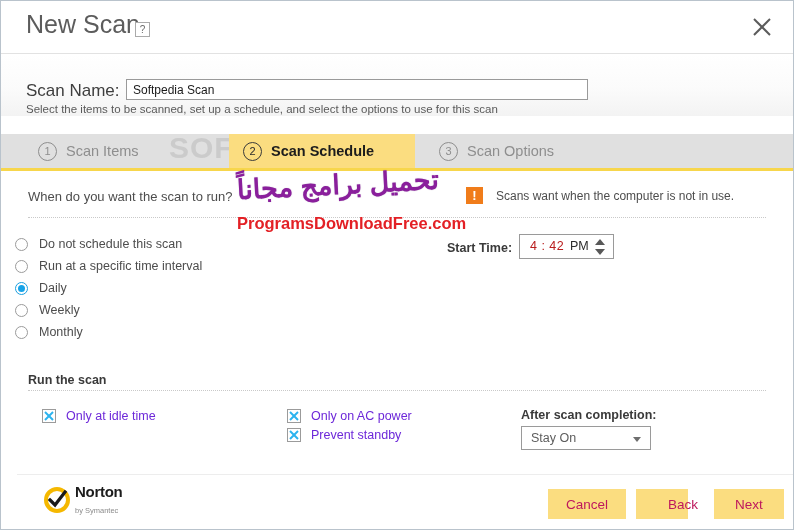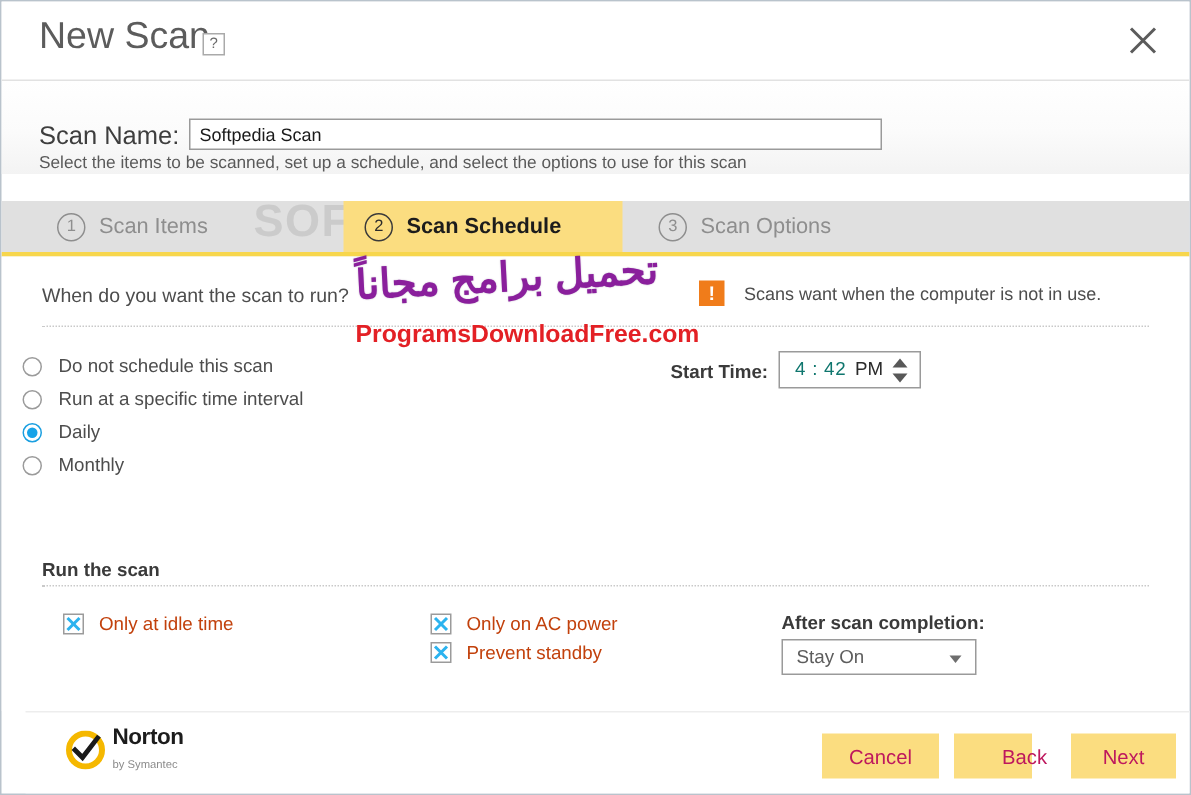--- a/index.html
+++ b/index.html
@@ -268,21 +268,21 @@
     width: 95px; height: 25px;
     border: 1px solid #9a9a9a;
     background: #ffffff;
     box-sizing: border-box;
     cursor: text;
   }
   .spinner .tval {
     position: absolute;
     left: 10px; top: 4px;
     font-size: 12.5px;
-    color: #0f766e;
+    color: #b91c1c;
     white-space: nowrap;
     letter-spacing: 0.5px;
   }
   .spinner .ampm {
     position: absolute;
     left: 50px; top: 4px;
     font-size: 12.5px;
     color: #2b2b2b;
   }
   .spin-arrows {
@@ -321,21 +321,21 @@
     border: 1px solid #9b9b9b;
     background: #ffffff;
     box-sizing: border-box;
     margin-right: 10px;
     flex: none;
     position: relative;
   }
   .cb-mark svg { position:absolute; left:0; top:0; }
   .cb-lbl {
     font-size: 12.5px;
-    color: #c2410c;
+    color: #6d28d9;
     white-space: nowrap;
   }
   #cb-idle    { left: 41px; top: 238px; }
   #cb-ac      { left: 286px; top: 238px; }
   #cb-standby { left: 286px; top: 257px; }
 
   
   .after-label {
     position: absolute;
     left: 520px; top: 237px;
@@ -496,20 +496,24 @@
       <div class="radio-row">
         <span class="radio-mark"></span>
         <span class="radio-lbl">Run at a specific time interval</span>
       </div>
       <div class="radio-row checked">
         <span class="radio-mark"></span>
         <span class="radio-lbl">Daily</span>
       </div>
       <div class="radio-row">
         <span class="radio-mark"></span>
+        <span class="radio-lbl">Weekly</span>
+      </div>
+      <div class="radio-row">
+        <span class="radio-mark"></span>
         <span class="radio-lbl">Monthly</span>
       </div>
     </div>
 
     <div class="starttime-label">Start Time:</div>
     <div class="spinner">
       <span class="tval">4 : 42</span>
       <span class="ampm">PM</span>
       <span class="spin-arrows">
         <span class="up"></span>

